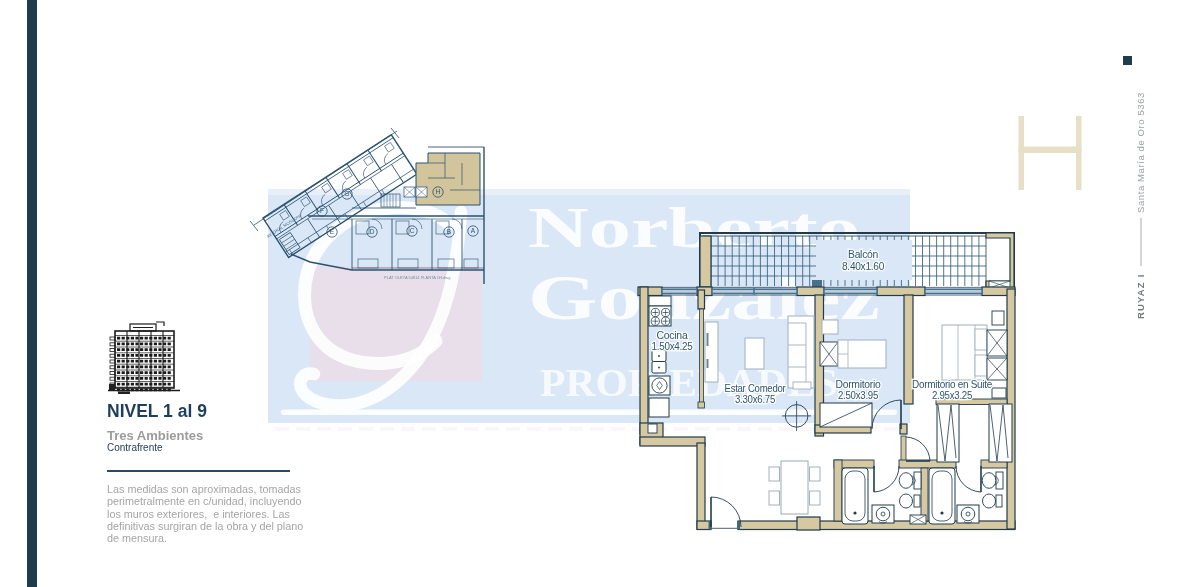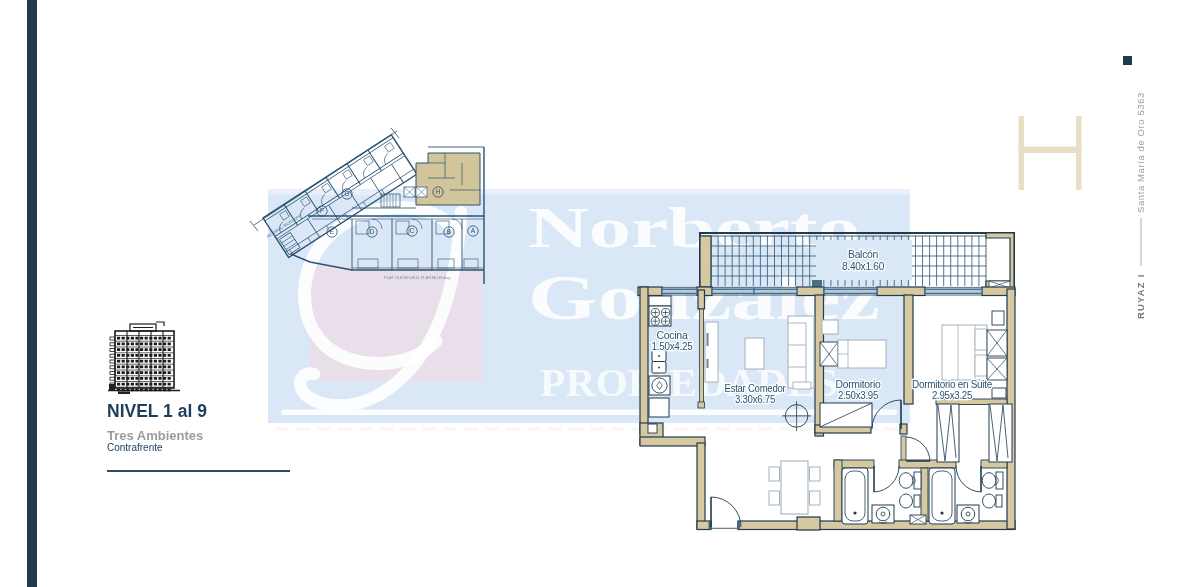--- a/index.html
+++ b/index.html
@@ -430,13 +430,14 @@
 </svg>
 
 <div class="abs" style="left:107px;top:401px;font-size:17.5px;font-weight:bold;color:#1d3e5c;letter-spacing:0px;text-align:right;">NIVEL 1 al 9</div>
 
 <div class="abs" style="left:107px;top:428px;font-size:13px;color:#9b9b9b;font-weight:bold;">Tres Ambientes</div>
 
 <div class="abs" style="left:107px;top:442px;font-size:10px;color:#24415f;">Contrafrente</div>
 
 <div class="abs" style="left:107px;top:470px;width:183px;height:1.8px;background:#2c4a66;"></div>
 
+<div class="abs" style="left:107px;top:483px;width:210px;font-size:10.8px;line-height:12.3px;color:#a5a5a5;">Las medidas son aproximadas, tomadas<br>perimetralmente en c/unidad, incluyendo<br>los muros exteriores,&nbsp; e interiores. Las<br>definitivas surgiran de la obra y del plano<br>de mensura.</div>
 </div>
 
 </body></html>

